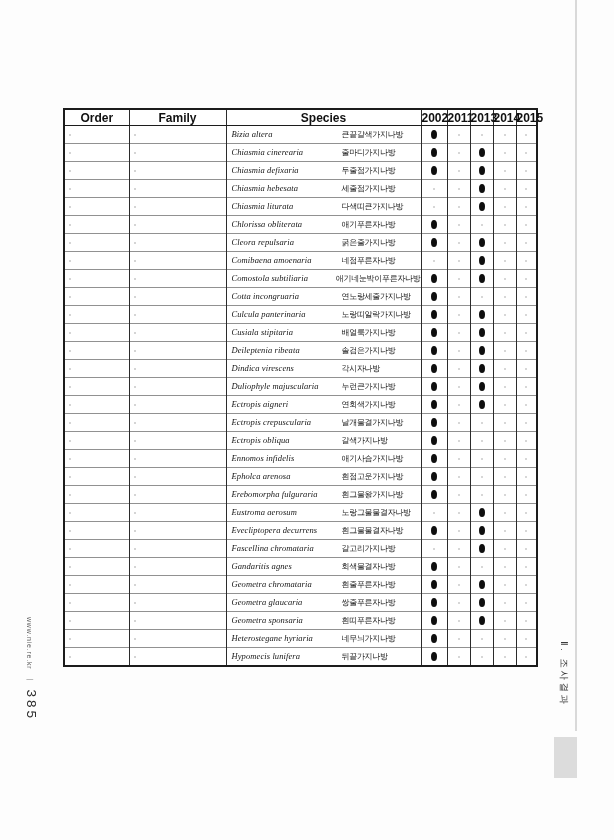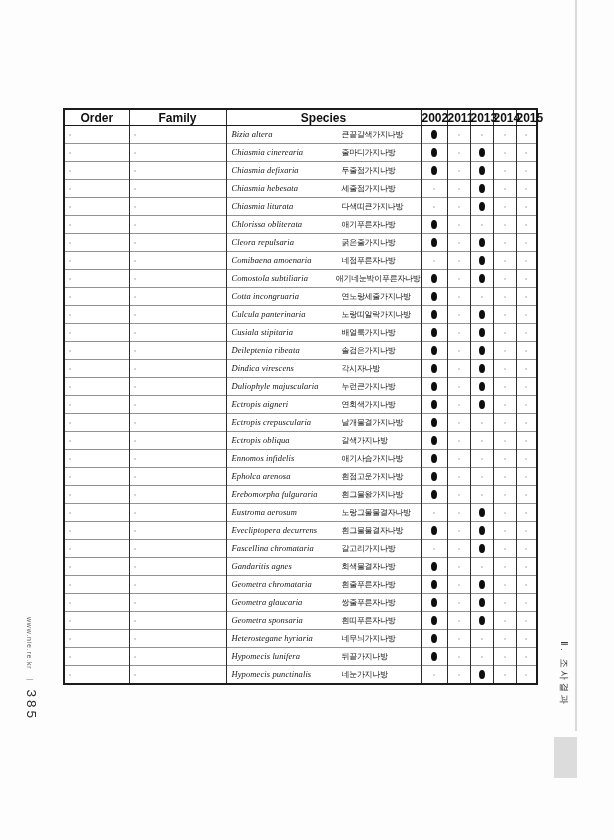--- a/index.html
+++ b/index.html
@@ -563,31 +563,16 @@
           <span class="latin">Hypomecis lunifera</span>
           <span class="korean">뒤끝가지나방</span>
         </div>
       </td>
       <td class="c-year"><span class="dot" style="background: rgb(14, 14, 14);"></span></td>
       <td class="c-year"><span class="faint"></span></td>
       <td class="c-year"><span class="faint"></span></td>
       <td class="c-year"><span class="faint"></span></td>
       <td class="c-year"><span class="faint"></span></td>
     </tr>
-        <tr>
-      <td class="c-order"><span class="artifact"></span></td>
-      <td class="c-family"><span class="artifact"></span></td>
-      <td class="c-species">
-        <div class="sp-wrap">
-          <span class="latin">Hypomecis punctinalis</span>
-          <span class="korean">네눈가지나방</span>
-        </div>
-      </td>
-      <td class="c-year"><span class="faint"></span></td>
-      <td class="c-year"><span class="faint"></span></td>
-      <td class="c-year"><span class="dot" style="background: rgb(14, 14, 14);"></span></td>
-      <td class="c-year"><span class="faint"></span></td>
-      <td class="c-year"><span class="faint"></span></td>
-    </tr>
       </tbody>
   </table>
 
 </div>
 
 </body></html>

